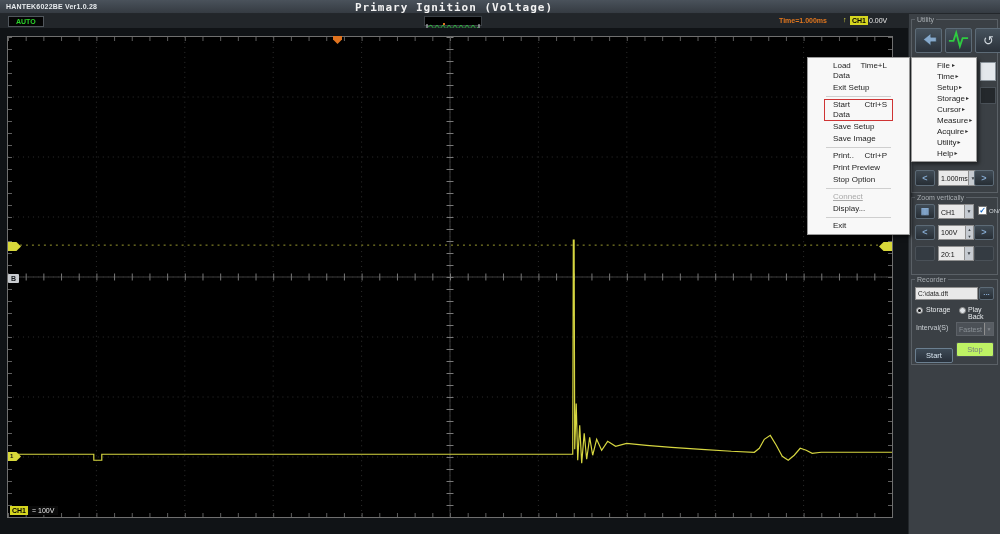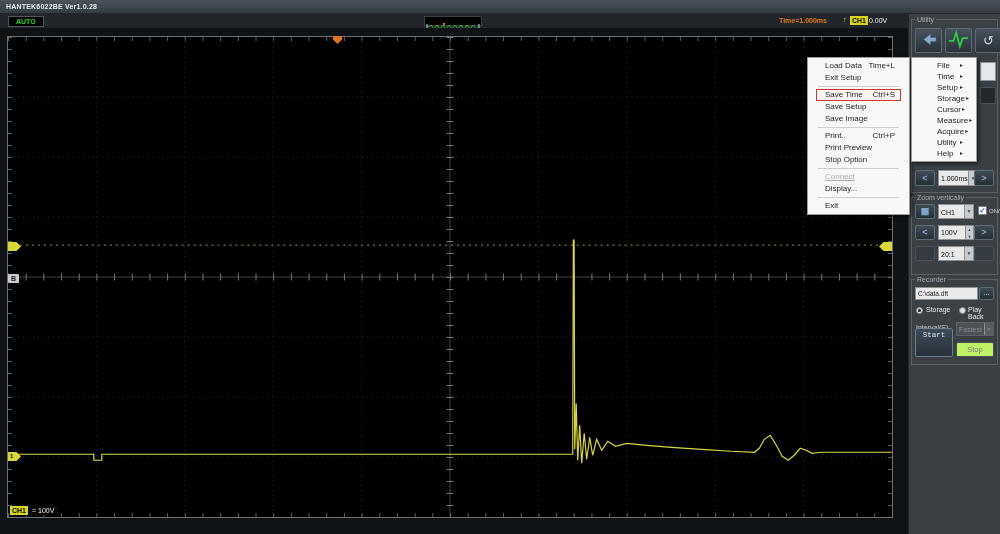--- a/index.html
+++ b/index.html
@@ -44,31 +44,31 @@
     font-size:7px; font-weight:bold; text-align:center; line-height:9px; border-radius:1px; }
   .gnd-mark { left:0; top:415px; width:13px; height:9px; background:#d8d83a; color:#111;
     font-size:6px; font-weight:bold; line-height:9px; padding-left:2px;
     clip-path:polygon(0 0,65% 0,100% 50%,65% 100%,0 100%); }
   .bottom-badge { position:absolute; left:2px; bottom:2px; z-index:3; display:flex; align-items:center; }
   .bb-ch { background:#d6d61f; color:#000; font-size:7px; font-weight:bold; padding:0 2px; line-height:9px; }
   .bb-val { background:#0a0a0a; color:#e9e9e9; font-size:7px; padding:0 4px; line-height:9px; }
 
   
   .menu { position:absolute; background:#f8f8f8; border:1px solid #9a9a9a; z-index:20;
-    box-shadow:2px 2px 4px rgba(0,0,0,.55); padding:2px 8px; }
+    box-shadow:2px 2px 4px rgba(0,0,0,.55); padding:2px 16px; }
   .ctx-menu { left:807px; top:57px; width:103px; }
   .menu-item { display:flex; justify-content:space-between; padding:1px 6px 1px 9px;
     font-size:8px; line-height:10px; color:#1d1d1d; }
   .menu-item .sc { color:#1d1d1d; }
   .menu-item.disabled, .menu-item.disabled .sc { color:#a9a9a9;text-decoration:underline; }
   .menu-item.hl { box-shadow:inset 0 0 0 1px #cf3434; }
   .menu-sep { height:1px; background:#cfcfcf; margin:2px 2px; }
   .sub-menu { left:911px; top:57px; width:66px; }
   .sub-item { display:flex; justify-content:space-between; align-items:center;
-    padding:1px 4px 1px 9px; font-size:8px; line-height:9px; color:#1d1d1d;margin-left:8px; }
+    padding:1px 4px 1px 9px; font-size:8px; line-height:9px; color:#1d1d1d; }
   .sub-item .arr { font-size:5px; color:#333; }
 
   
   .sidebar { position:absolute; left:908px; top:14px; width:92px; height:520px;
     background:#3b4045; border-left:1px solid #23272b; z-index:1; }
   .group { position:absolute; left:2px; right:2px; border:1px solid #5a6066; }
   .group-label { position:absolute; top:-5px; left:3px; background:#3b4045; color:#a9aeb3;
     font-size:7px; padding:0 2px; line-height:9px; }
   .g-utility { top:5px; height:174px; }
   .g-zoomv { top:183px; height:78px; }
@@ -103,20 +103,21 @@
   .action-btn { border:1px solid #6b7f90; border-radius:2px; text-align:center;
     background:linear-gradient(#3d4a56,#28303a); color:#d7e4ef; font-size:7.5px; line-height:13px; }
   .action-btn.dim { border-color:#4a5158; background:#bef264; color:#757c83; }
   .side-sq { position:absolute; border:1px solid #8b949c; }
 </style>
 </head>
 <body>
 
 <div class="titlebar">
   <span class="app-title">HANTEK6022BE Ver1.0.28</span>
+  <div class="main-title">Primary Ignition (Voltage)</div>
 </div>
 
 <div class="toolbar">
   <span class="auto-badge">AUTO</span>
   <span class="preview">
     <svg viewBox="0 0 56 8">
       <path d="M2,1 V7 M54,1 V7" stroke="#cfd3d7" stroke-width="1" fill="none"></path>
       <rect x="18" y="0" width="2" height="2" fill="#e0731f"></rect>
       <polyline points="3,4 6,2 9,6 12,2 15,6 18,2 21,6 24,2 27,6 30,2 33,6 36,2 39,6 42,2 45,6 48,2 51,6 53,4" stroke="#2ecc40" stroke-width="0.8" fill="none"></polyline>
     </svg>
@@ -233,37 +234,37 @@
     <div class="sqbtn" style="position:absolute; right:3px; top:7px; width:15px; height:13px; line-height:9px; font-size:8px;">...</div>
     <span class="radio sel" style="position:absolute; left:4px; top:27px;"></span>
     <span class="rlabel" style="position:absolute; left:14px; top:26px;">Storage</span>
     <span class="radio" style="position:absolute; left:47px; top:27px;"></span>
     <span class="rlabel" style="position:absolute; left:56px; top:26px;">Play Back</span>
     <span class="rlabel" style="position:absolute; left:4px; top:44px; color:#c9ced3;">Interval(S)</span>
     <div class="combo dim" style="position:absolute; left:44px; top:42px; width:38px; height:14px;">
       <span class="txt">Fastest</span>
       <span class="dd" style="line-height:12px;">▼</span>
     </div>
-    <div class="action-btn" style="position:absolute; left:3px; top:48px; width:38px; height:29px;font-family:Liberation Mono, monospace;">Start</div>
+    <div class="action-btn" style="position:absolute; left:3px; top:68px; width:38px; height:15px;">Start</div>
     <div class="action-btn dim" style="position:absolute; right:3px; top:62px; width:38px; height:15px;">Stop</div>
   </div>
 </div>
 
 <div class="menu ctx-menu">
   <div class="menu-item">
     <span>Load Data</span>
       <span class="sc">Time+L</span>
     </div>
   <div class="menu-item">
     <span>Exit Setup</span>
       <span class="sc"></span>
     </div>
   <div class="menu-sep"></div>
   <div class="menu-item hl">
-    <span>Save Time</span>
+    <span>Start Data</span>
       <span class="sc">Ctrl+S</span>
     </div>
   <div class="menu-item">
     <span>Save Setup</span>
       <span class="sc"></span>
     </div>
   <div class="menu-item">
     <span>Save Image</span>
       <span class="sc"></span>
     </div>

